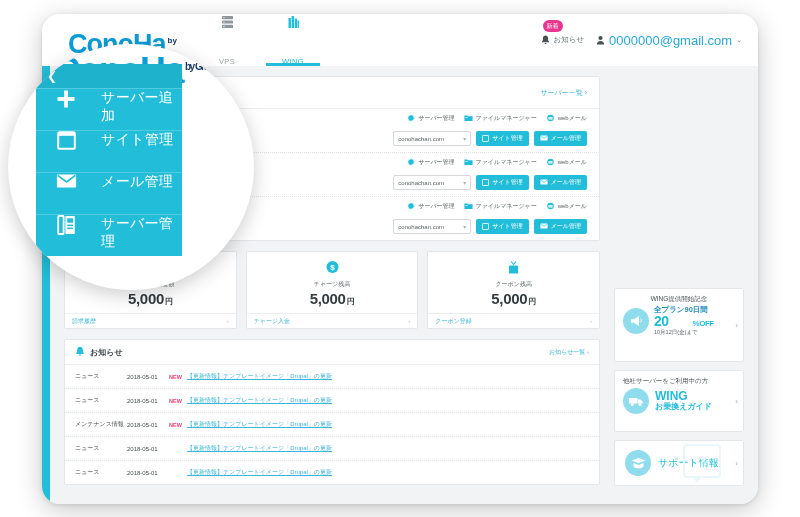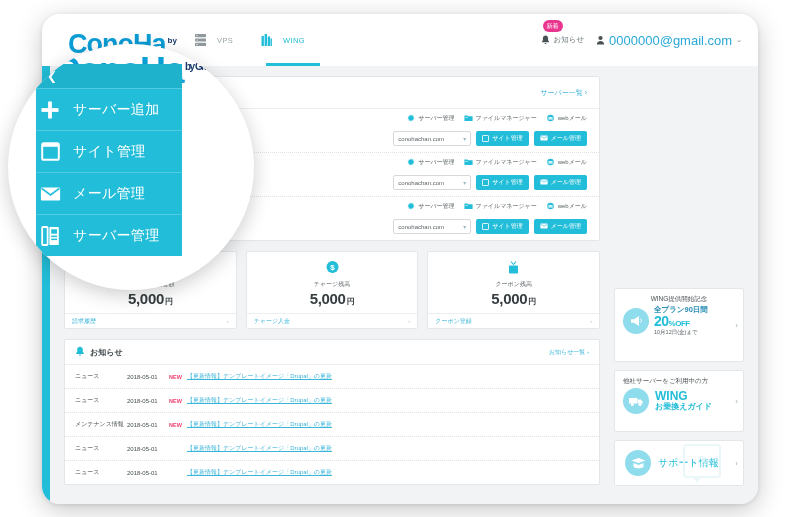--- a/index.html
+++ b/index.html
@@ -67,22 +67,23 @@
     left: 152px;
     top: 0;
     height: 52px;
     display: flex;
     align-items: flex-start;
   }
   .tab {
     width: 66px;
     height: 52px;
     display: flex;
-    align-items: center;
-    justify-content: flex-start;
+    flex-direction: column;
+    align-items: center;
+    justify-content: space-between;
     cursor: pointer;
     position: relative;
     gap: 10px;
   }
   .tab .tab-ico { height: 16px; display: flex; align-items: center; }
   .tab .tab-label {
     font-size: 7.5px;
     letter-spacing: 0.4px;
     color: #9aa3a8;
   }
@@ -368,21 +369,21 @@
     border-radius: 50%;
     background: #8fdcec;
     display: flex;
     align-items: center;
     justify-content: center;
     flex: none;
   }
   .pa-text { line-height: 1.05; }
   .pa-l1 { font-size: 7.5px; font-weight: bold; color: #2a8fb5; }
   .pa-l2 { font-size: 14px; font-weight: bold; color: #22bdd8; letter-spacing: -0.5px; }
-  .pa-l2 .pct { font-size: 8px; }
+  .pa-l2 .pct { font-size: 8px; padding-left: 24px; }
   .pa-l3 { font-size: 5.5px; color: #5b6366; margin-top: 1px; }
 
   .promo-b { height: 54px; padding: 6px 0 0 0; }
   .promo-b .pb-top {
     font-size: 6.5px;
     color: #4a5154;
     padding-left: 8px;
     margin-bottom: 2px;
   }
   .promo-b .pb-body {
@@ -468,23 +469,23 @@
     cursor: pointer;
   }
   .menu-top .back {
     color: #fff;
     font-size: 12px;
     line-height: 1;
   }
   .menu-item {
     height: 42px;
     display: flex;
-    align-items: center;
-    gap: 12px;
-    padding-left: 3px;
+    align-items: flex-start;
+    gap: 24px;
+    padding-left: 19px;
     border-top: 1px solid rgba(255,255,255,0.22);
     cursor: pointer;
     box-sizing: border-box;
   }
   .menu-item:first-of-type { border-top: none; }
   .menu-item .mi-ico {
     width: 22px;
     display: flex;
     align-items: center;
     justify-content: center;

